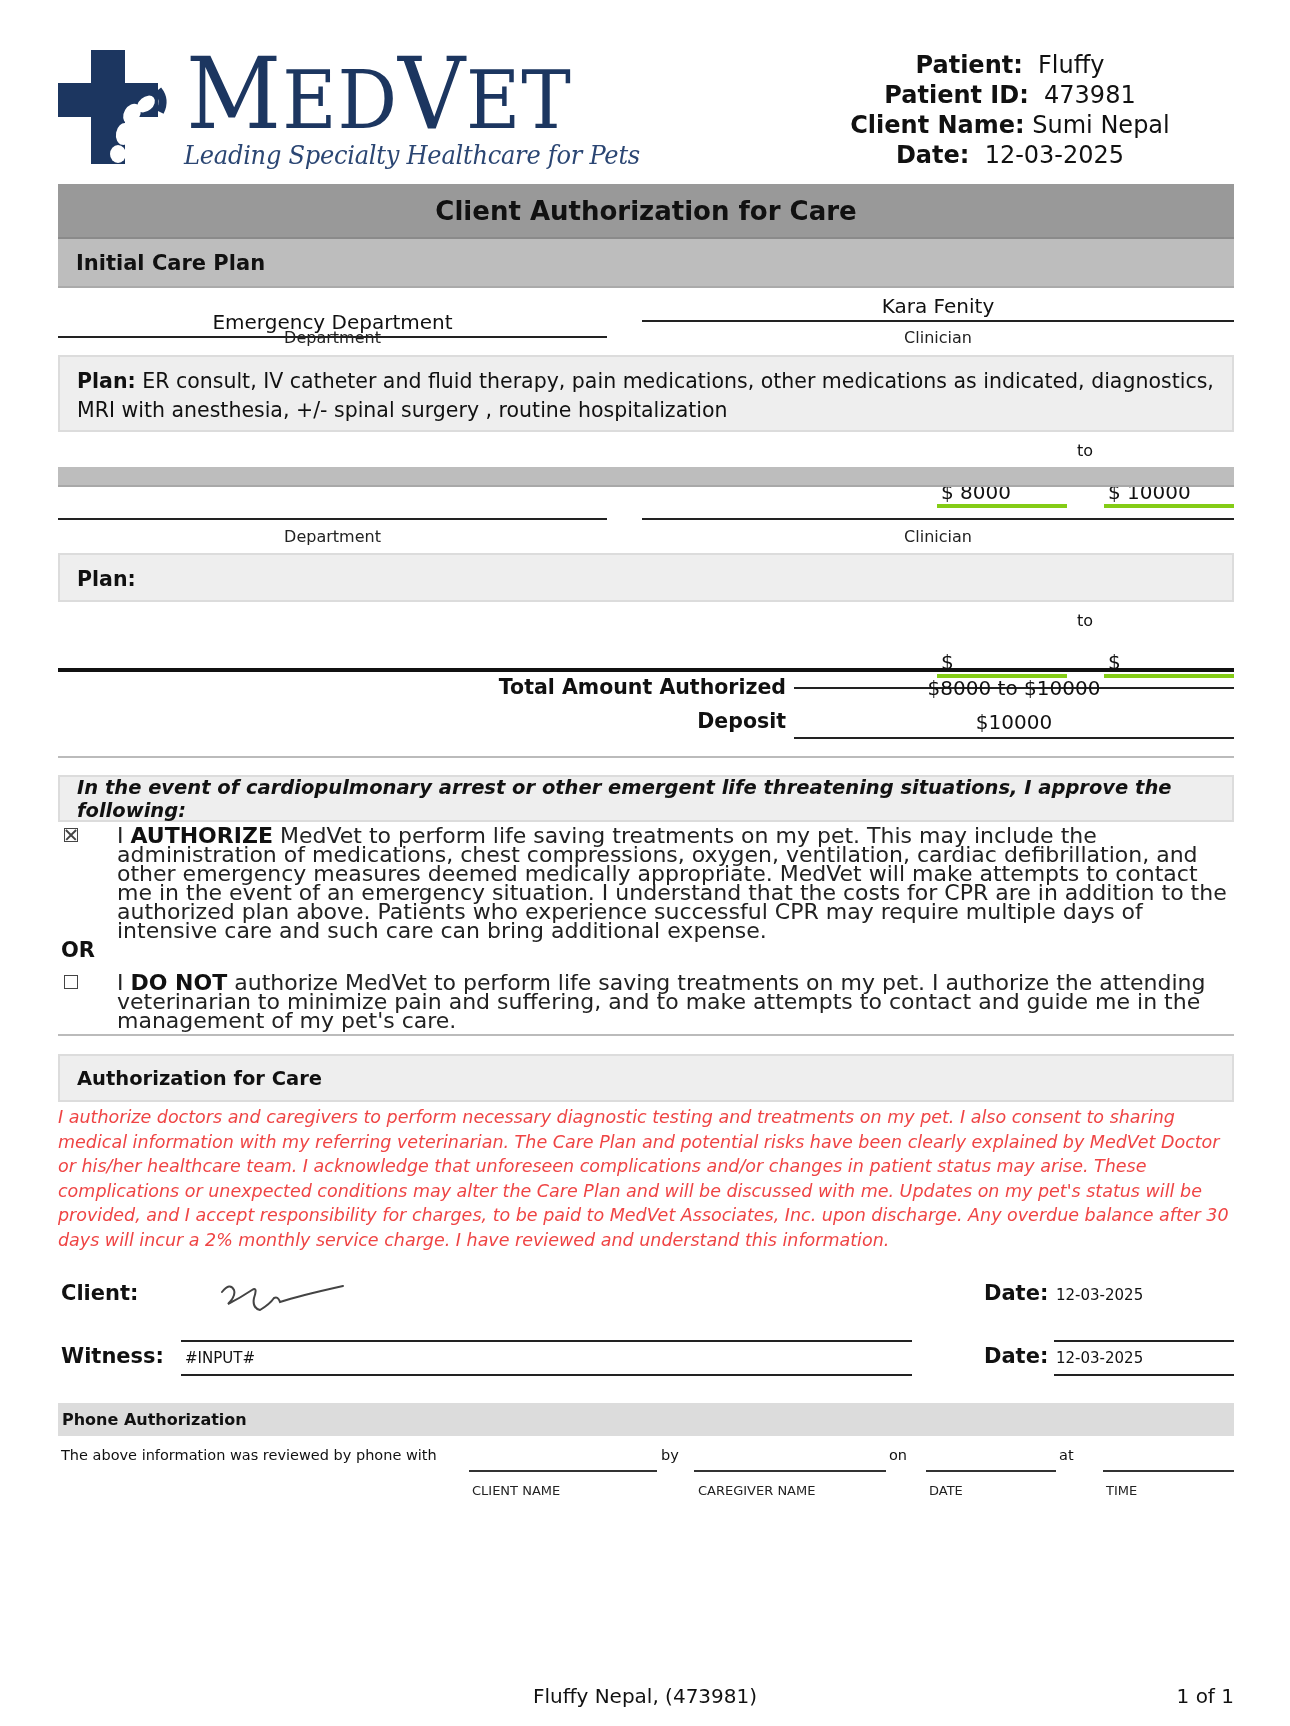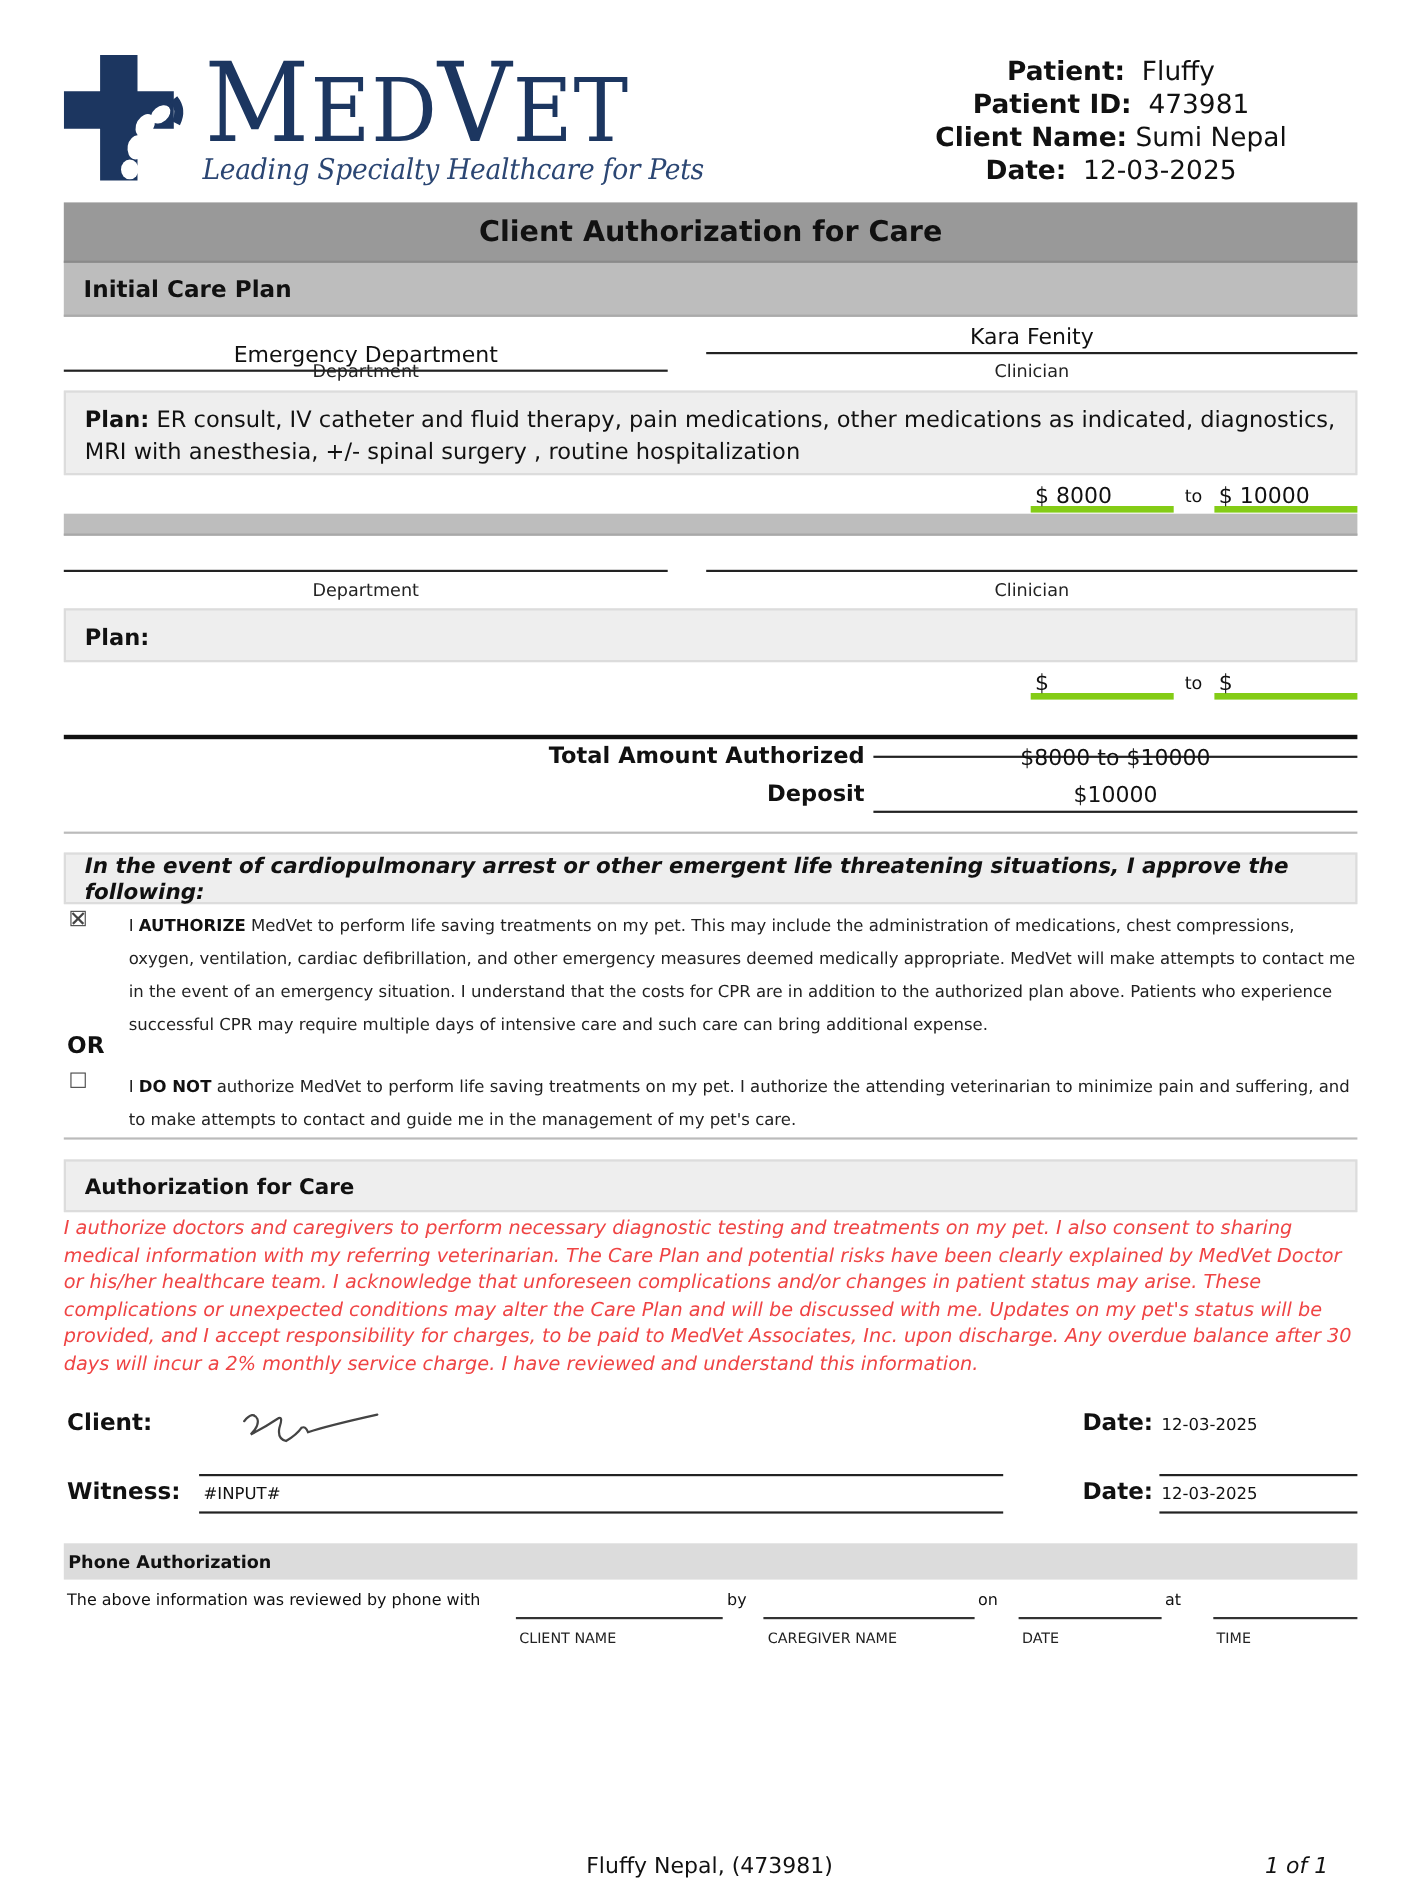--- a/index.html
+++ b/index.html
@@ -22,39 +22,39 @@
   .title-bar { left: 58px; top: 184px; width: 1176px; height: 55px; background: #999999; border-bottom: 2px solid #8a8a8a; display: flex; align-items: center; justify-content: center; font-weight: bold; font-size: 26px; }
   .sub-bar { left: 58px; top: 239px; width: 1176px; height: 49px; background: #bdbdbd; border-bottom: 2px solid #aaa; display: flex; align-items: center; padding-left: 18px; font-weight: bold; font-size: 21px; }
 
   .field-line { border-bottom: 2px solid #222; text-align: center; font-size: 20px; }
   .field-caption { text-align: center; font-size: 16px; color: #222; }
 
   .plan-box { left: 58px; width: 1176px; background: #eeeeee; border: 2px solid #dcdcdc; padding: 10px 17px; font-size: 20.5px; line-height: 29px; }
   .plan-box b { font-weight: bold; }
 
   .money { font-size: 20px; }
-  .money-line { border-bottom: 6px solid #84cc16; padding-left: 4px; height: 32px; line-height: 32px; }
+  .money-line { border-bottom: 4px solid #84cc16; padding-left: 4px; height: 32px; line-height: 32px; margin-top: 42px; }
   .to-label { font-size: 16px; }
 
   .grey-strip { left: 58px; top: 467px; width: 1176px; height: 20px; background: #bdbdbd; border-bottom: 2px solid #a8a8a8; }
 
   .heavy-rule { left: 58px; top: 668px; width: 1176px; height: 4px; background: #111; }
   .thin-rule { left: 58px; width: 1176px; height: 2px; background: #bbb; }
 
   .total-label { font-weight: bold; font-size: 20.5px; text-align: right; }
   .total-value { border-bottom: 2px solid #222; text-align: center; font-size: 20px; }
 
   .section-box { left: 58px; width: 1176px; background: #eeeeee; border: 2px solid #dcdcdc; display: flex; align-items: center; padding-left: 17px; font-weight: bold; font-size: 19.5px; }
 
   .cb { width: 14px; height: 14px; border: 1.5px solid #444; background: #fff; position: absolute; }
   .cb.checked::before, .cb.checked::after { content: ""; position: absolute; left: -1px; top: 5px; width: 14px; height: 1.5px; background: #444; }
   .cb.checked::before { transform: rotate(45deg); }
   .cb.checked::after { transform: rotate(-45deg); }
 
-  .para { font-size: 15px; line-height: 30px; color: #222; }
+  .para { font-size: 22px; line-height: 19px; color: #222; }
   .para b { font-weight: bold; color: #111; }
 
   .or-label { font-weight: bold; font-size: 21px; }
 
   .italic-para { left: 58px; top: 1105px; width: 1180px; font-style: italic; font-size: 17.5px; line-height: 24.5px; color: #ef4444; }
 
   .sig-label { font-weight: bold; font-size: 21px; }
   .sig-line { height: 2px; background: #222; }
   .sig-date { font-size: 15px; }
   .witness-value { font-size: 15px; }
@@ -169,13 +169,13 @@
 <div class="abs phone-line" style="left:926px;top:1470px;width:130px;"></div>
 <div class="abs phone-text" style="left:1059px;top:1447px;">at</div>
 <div class="abs phone-line" style="left:1103px;top:1470px;width:131px;"></div>
 
 <div class="abs phone-caption" style="left:472px;top:1483px;">CLIENT NAME</div>
 <div class="abs phone-caption" style="left:698px;top:1483px;">CAREGIVER NAME</div>
 <div class="abs phone-caption" style="left:929px;top:1483px;">DATE</div>
 <div class="abs phone-caption" style="left:1106px;top:1483px;">TIME</div>
 
 <div class="abs footer-text" style="left:480px;top:1684px;width:330px;text-align:center;">Fluffy Nepal, (473981)</div>
-<div class="abs footer-text" style="left:1150px;top:1684px;width:84px;text-align:left;font-style:italic;">1 of 1</div>
+<div class="abs footer-text" style="left:1150px;top:1684px;width:84px;text-align:right;">1 of 1</div>
 
 </body></html>

